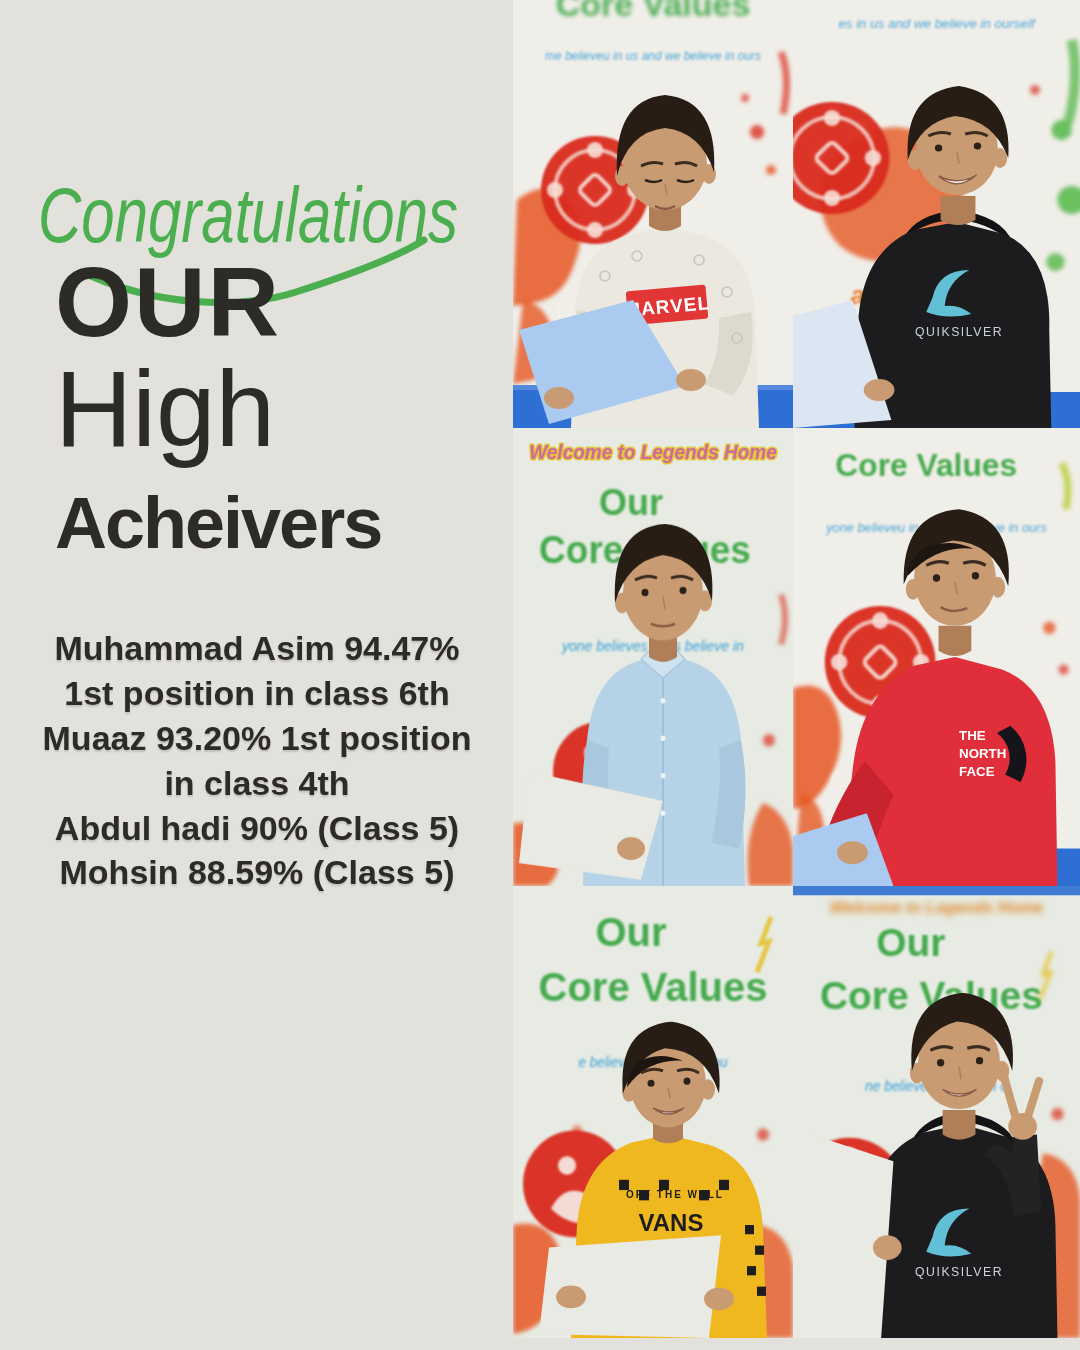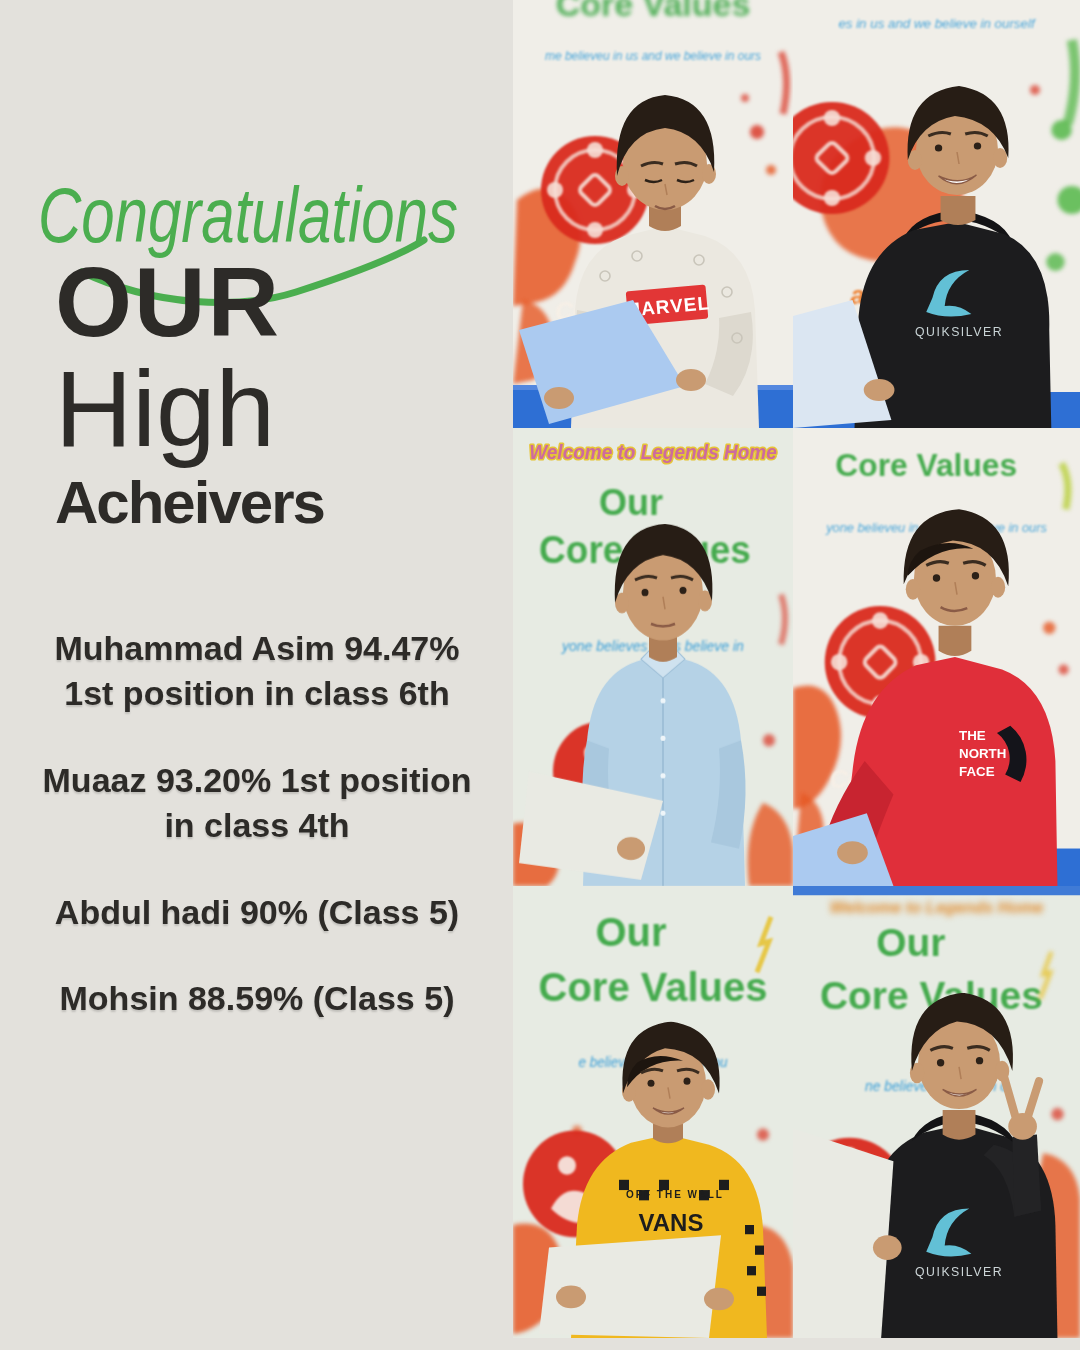--- a/index.html
+++ b/index.html
@@ -4,22 +4,22 @@
 <style>
   html,body{margin:0;padding:0;}
   .page{position:relative;width:1080px;height:1350px;background:var(--page-bg,#e3e1dc);overflow:hidden;
         font-family:"Liberation Sans",sans-serif;}
   
   .left-panel{position:absolute;left:0;top:0;width:513px;height:1350px;}
   .congrats-svg{position:absolute;left:24px;top:146px;width:456px;height:175px;}
   .title-block{position:absolute;left:55px;top:252px;color:var(--panel-text,#2d2b28);}
   .title-our{font-size:99px;font-weight:700;line-height:1.0;letter-spacing:2px;}
   .title-high{font-size:107px;font-weight:400;line-height:1.0;margin-top:5px;}
-  .title-acheivers{font-size:60px;font-weight:700;line-height:1.0;letter-spacing:-2px;margin-top:10px;}
-  .achievers{position:absolute;left:32px;top:626px;width:450px;display:flex;flex-direction:column;gap:42px;}
+  .title-acheivers{font-size:72px;font-weight:700;line-height:1.0;letter-spacing:-2px;margin-top:24px;}
+  .achievers{position:absolute;left:32px;top:626px;width:450px;display:flex;flex-direction:column;}
   .achiever-entry{font-size:34px;font-weight:700;line-height:1.32;text-align:center;
         color:var(--panel-text,#2d2b28);text-shadow:0 2px 2px rgba(0,0,0,.15);}
   
   .photo-grid{position:absolute;left:513px;top:0;width:567px;height:1338px;display:grid;
         grid-template-columns:280px 287px;grid-template-rows:428px 458px 452px;}
   .photo-cell{position:relative;overflow:hidden;}
   .photo-cell svg{display:block;width:100%;height:100%;}
   svg text{font-family:"Liberation Sans",sans-serif;}
   .blur1{filter:blur(1px);} .blur2{filter:blur(2px);} .blur3{filter:blur(3px);}
 </style>

